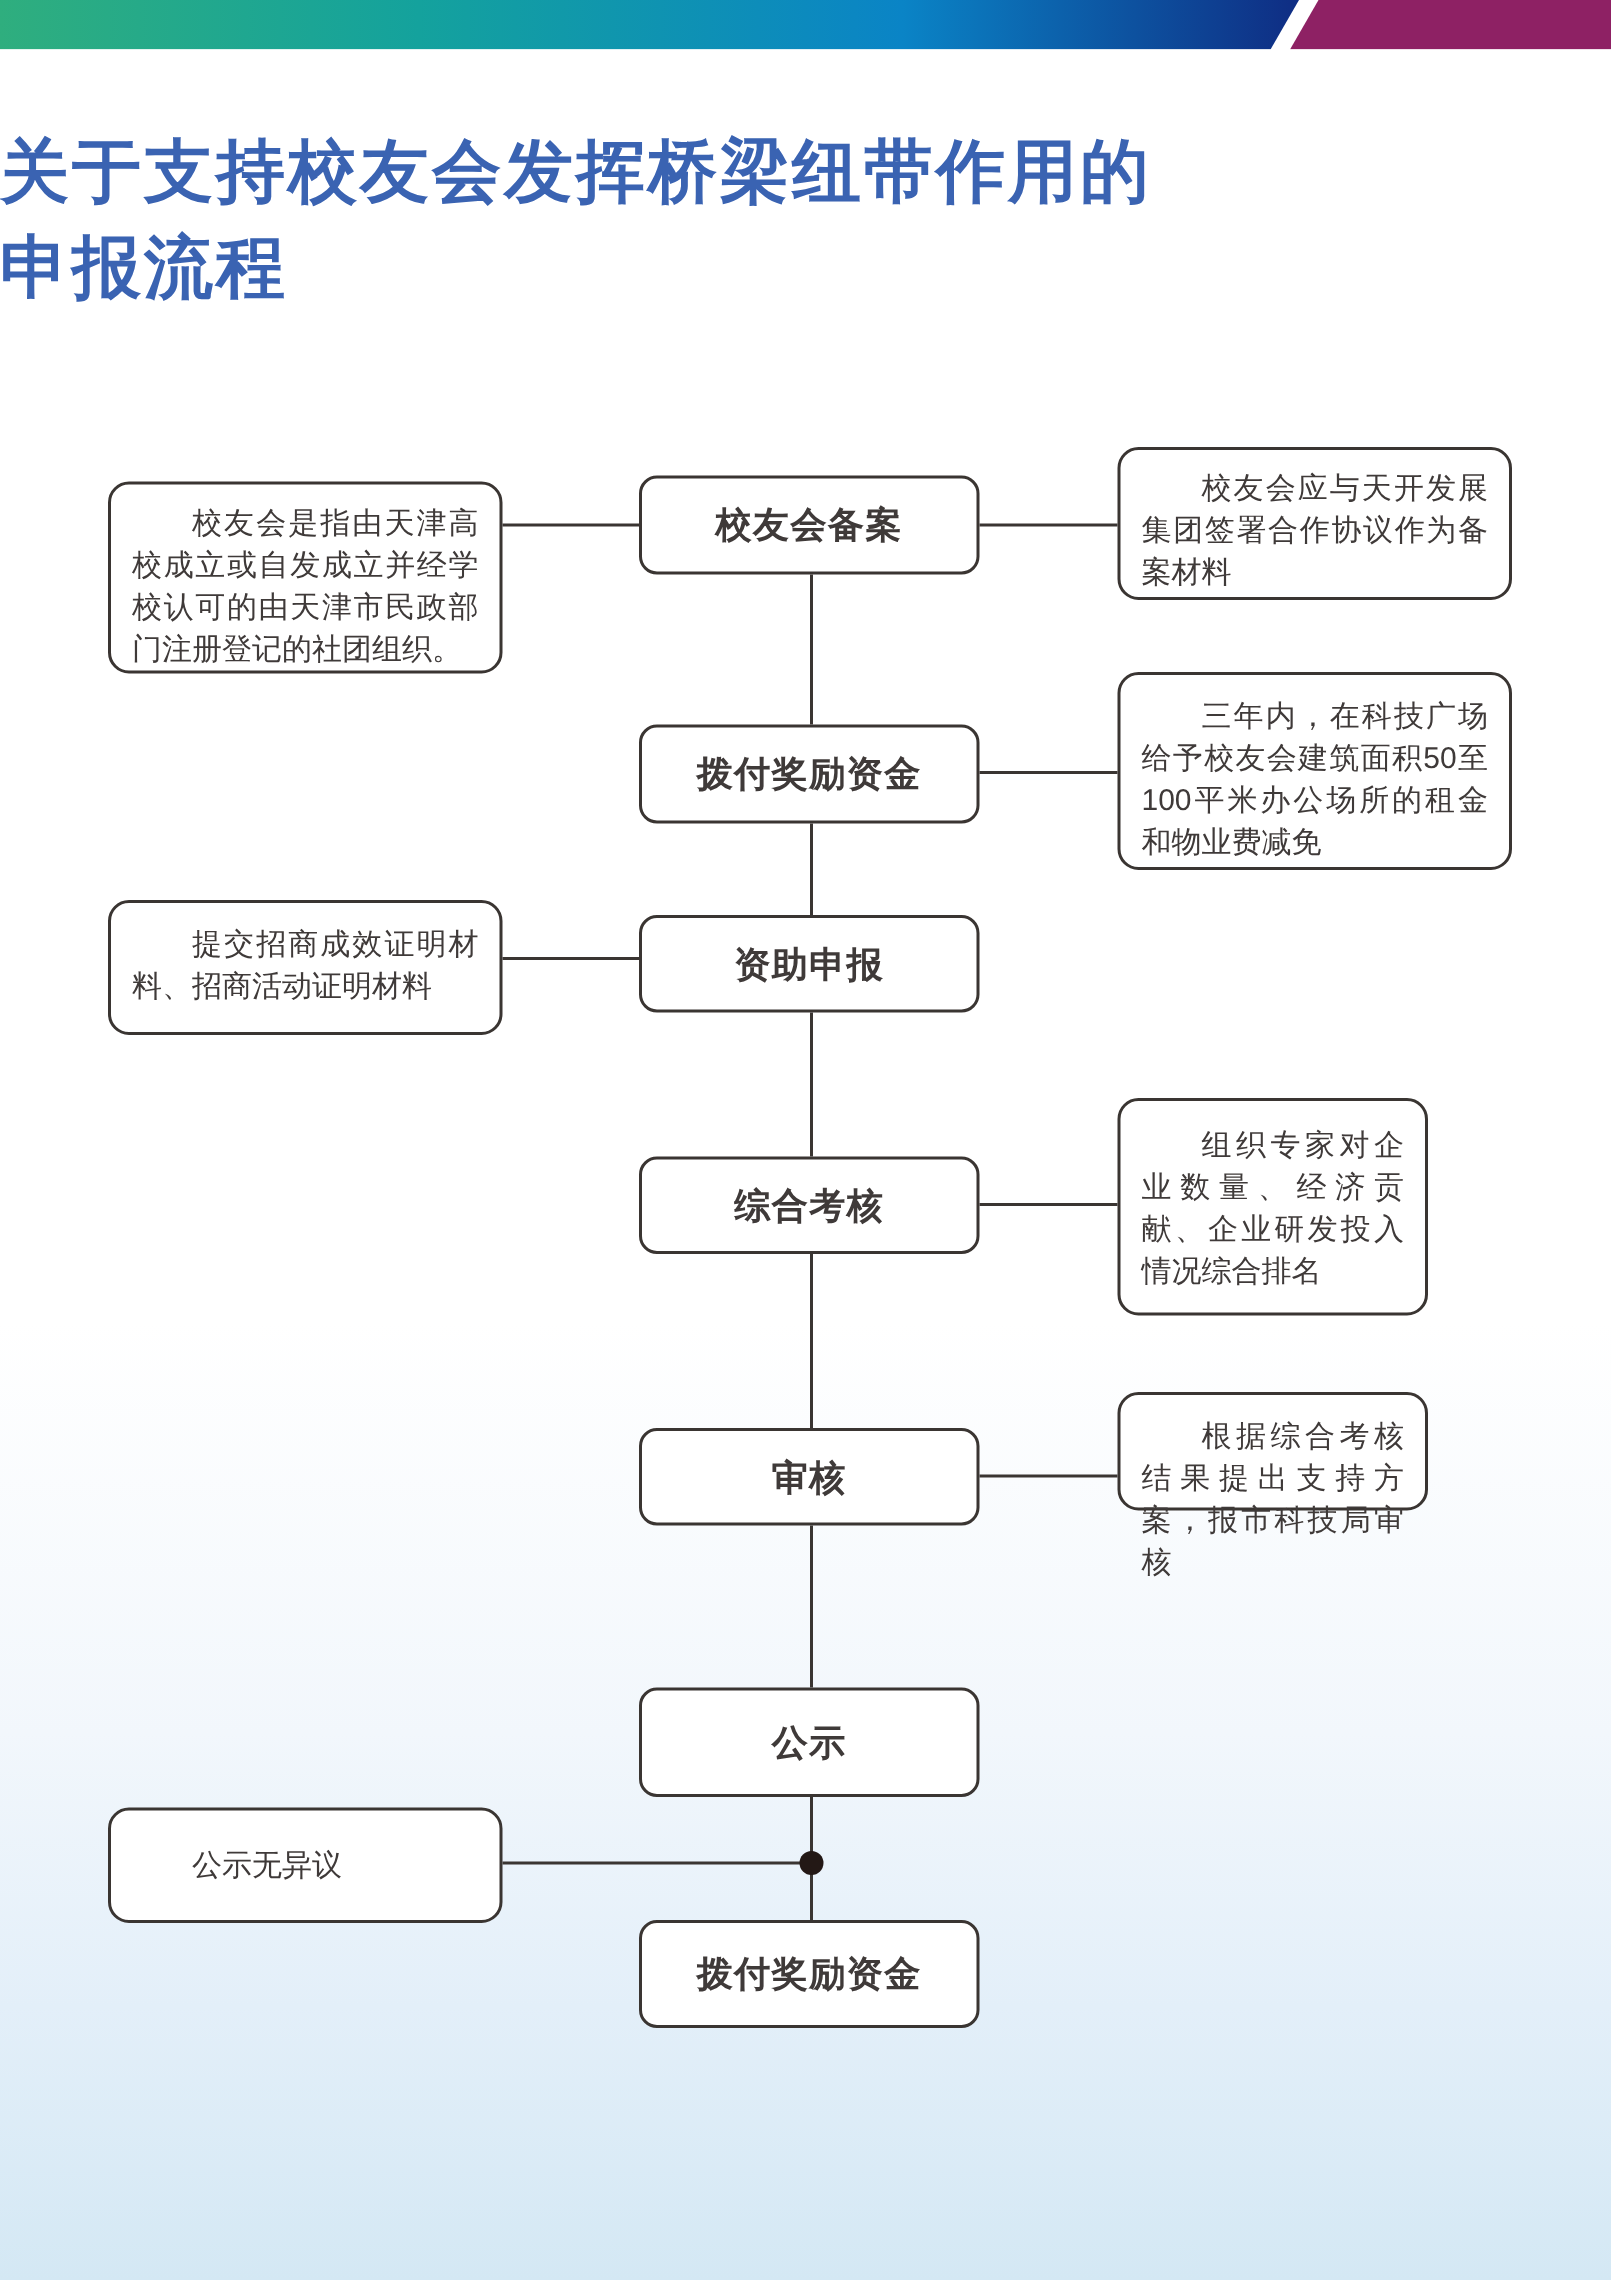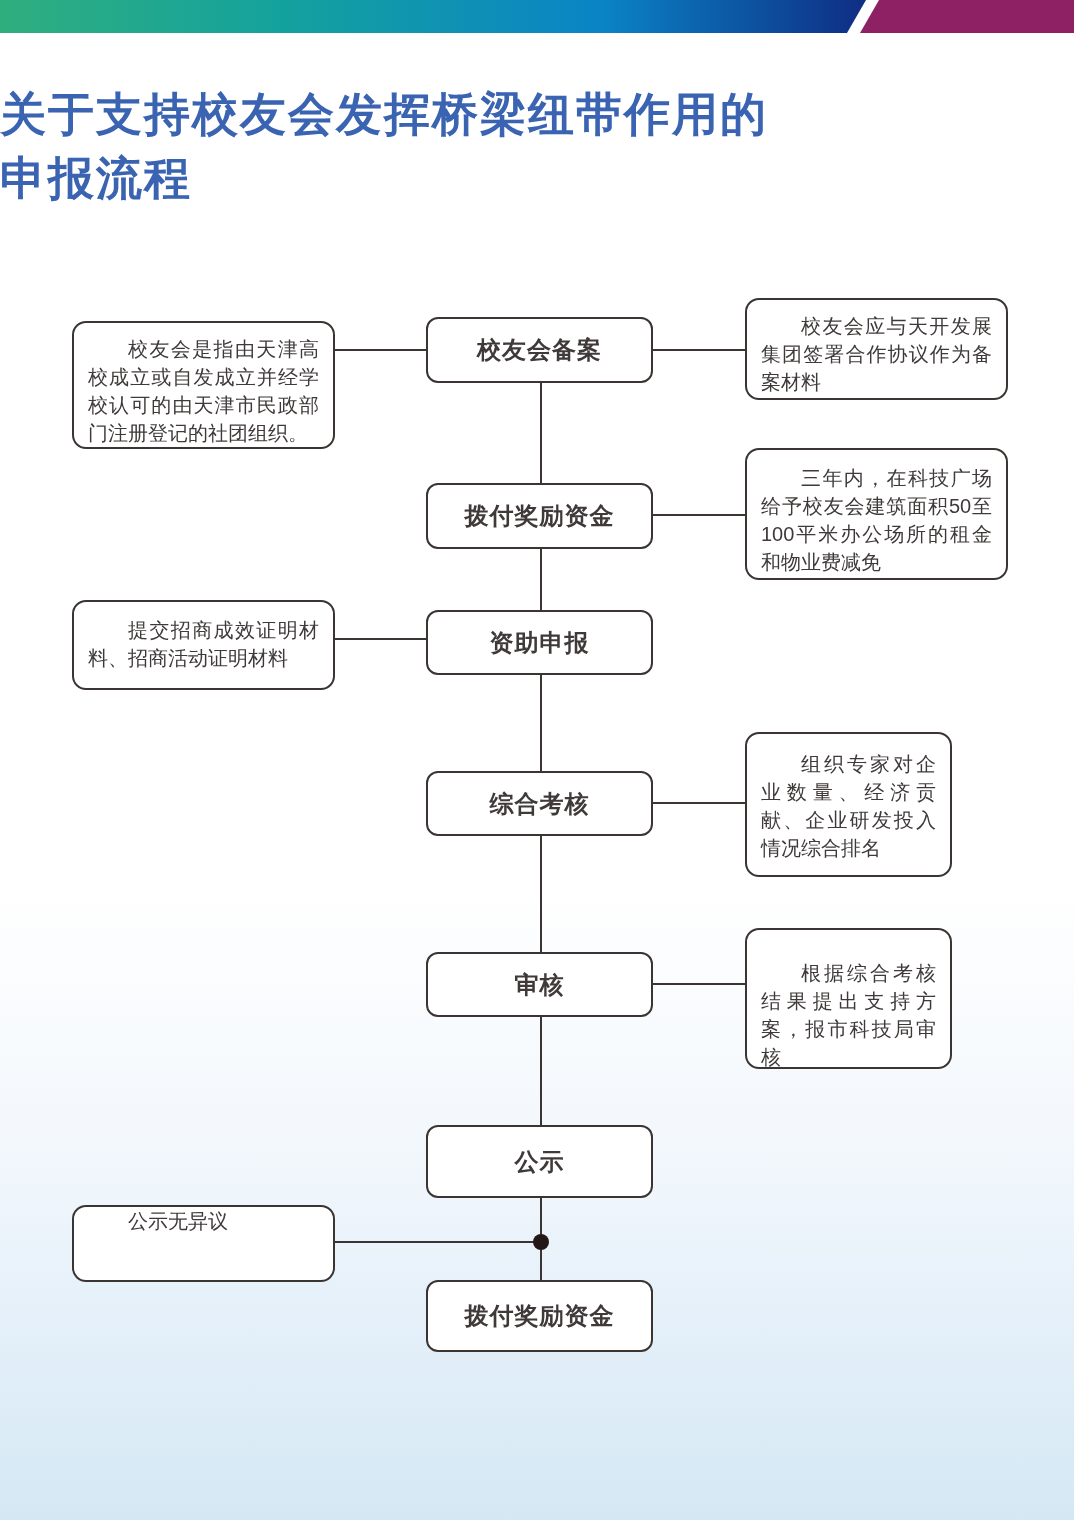--- a/index.html
+++ b/index.html
@@ -46,37 +46,37 @@
     font-size: 24px; font-weight: bold; letter-spacing: 1px;
   }
   .note {
     width: 263px; border-radius: 14px;
     font-size: 20px; line-height: 28px;
     padding: 12px 14px 8px 14px;
     text-align: justify; text-justify: inter-character;
   }
   .note p { text-indent: 2em; }
   .note--narrow { width: 207px; }
-  .note--single { display: flex; padding-top: 0; padding-bottom: 0; }
+  .note--single { display: flex; align-items: center; padding-top: 0; padding-bottom: 0; }
 
   
   .step-1 { top: 317px; height: 66px; }
   .step-2 { top: 483px; height: 66px; }
   .step-3 { top: 610px; height: 65px; text-align: center; }
   .step-4 { top: 771px; height: 65px; }
   .step-5 { top: 952px; height: 65px; }
   .step-6 { top: 1125px; height: 73px; text-align: right; }
   .step-7 { top: 1280px; height: 72px; }
 
   .note-1 { left: 72px;  top: 285px;  height: 128px; margin-top: 36px; }
   .note-2 { left: 745px; top: 298px;  height: 102px; }
   .note-3 { left: 745px; top: 448px;  height: 132px; padding-top: 14px; }
   .note-4 { left: 72px;  top: 600px;  height: 90px;  padding-top: 14px; }
   .note-5 { left: 745px; top: 732px;  height: 145px; padding-top: 16px; }
-  .note-6 { left: 745px; top: 928px;  height: 141px; padding-top: 29px; }
+  .note-6 { left: 745px; top: 928px;  height: 79px; padding-top: 14px; }
   .note-7 { left: 72px;  top: 1205px; height: 77px; }
 
   
   .line { position: absolute; background: #3a3532; }
   .vline { width: 2px; left: 540px; }
   .hline { height: 2px; }
 
   .v1 { top: 383px;  height: 100px; }
   .v2 { top: 549px;  height: 61px; }
   .v3 { top: 675px;  height: 96px; }

